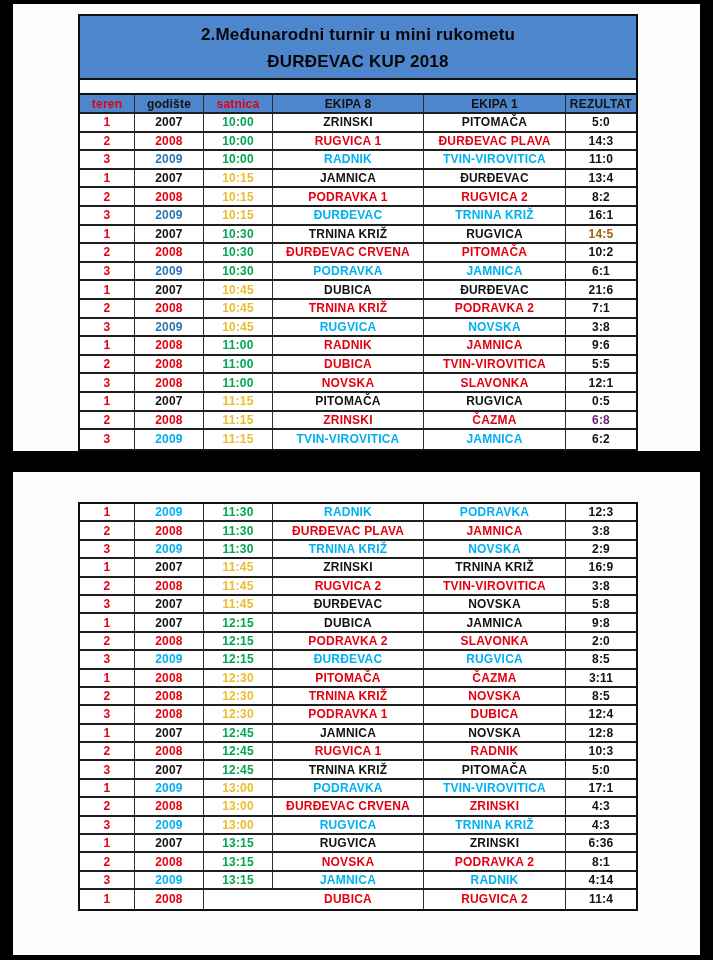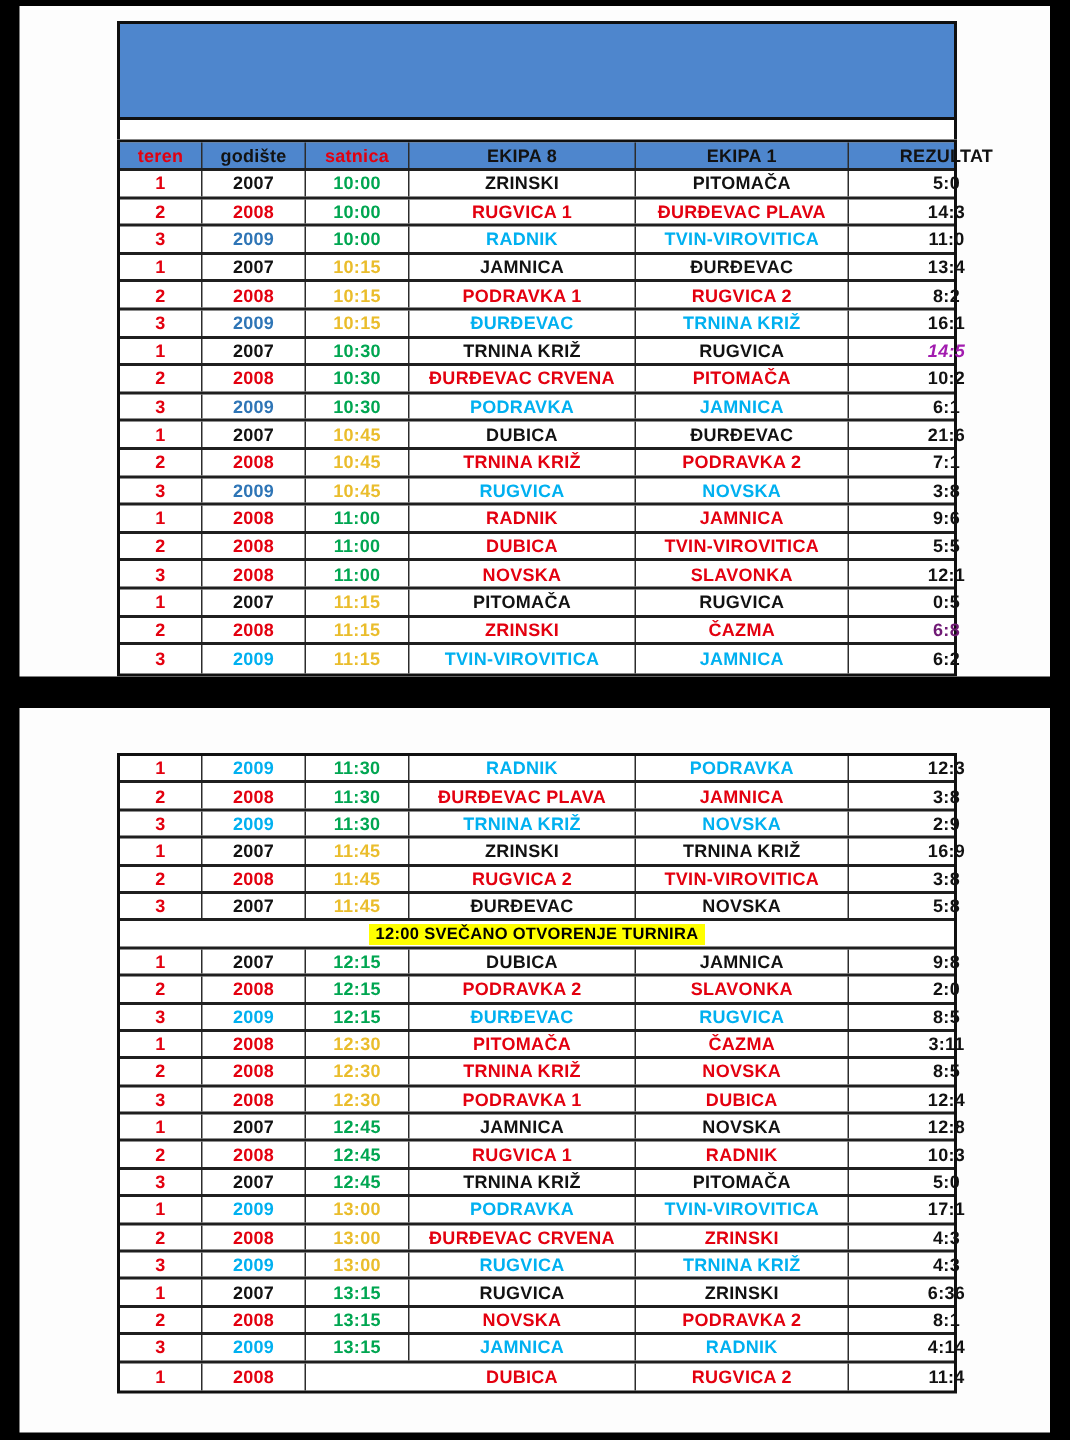--- a/index.html
+++ b/index.html
@@ -64,21 +64,21 @@
     letter-spacing: 0.2px;
     white-space: nowrap;
     overflow: hidden;
   }
   .cell:last-child { border-right: none; }
   .c0 { width: 55px; }
   .c1 { width: 69px; }
   .c2 { width: 69px; }
   .c3 { width: 151px; }
   .c4 { width: 142px; }
-  .c5 { width: 70px; margin-left: 30px; }
+  .c5 { width: 70px; }
 
   .notice-row {
     justify-content: center;
     align-items: center;
     background: #ffffff;
   }
   .hl {
     background: var(--notice-yellow, #ffff00);
     color: #000000;
     font-weight: bold;
@@ -87,20 +87,22 @@
     line-height: 14px;
     letter-spacing: 0.2px;
   }
 </style>
 </head>
 <body style="background: rgb(0, 0, 0);">
 
 <div class="panel" id="panel1" style="background: rgb(253, 253, 253);">
   <div class="sheet" id="sheet1">
     <div class="titlebox">
+      <div>2.Međunarodni turnir u mini rukometu</div>
+      <div>ĐURĐEVAC KUP 2018</div>
     </div>
     <div class="gap-row"></div>
     <div class="grid">
       <div class="trow hrow" id="header-row">
           <div class="cell c0" style="color: rgb(227, 0, 15);">teren</div>
           <div class="cell c1" style="color: rgb(18, 18, 18);">godište</div>
           <div class="cell c2" style="color: rgb(227, 0, 15);">satnica</div>
           <div class="cell c3" style="color: rgb(18, 18, 18);">EKIPA 8</div>
           <div class="cell c4" style="color: rgb(18, 18, 18);">EKIPA 1</div>
           <div class="cell c5" style="color: rgb(18, 18, 18);">REZULTAT</div>
@@ -153,21 +155,21 @@
             <div class="cell c3" style="color: rgb(0, 176, 240);">ĐURĐEVAC</div>
             <div class="cell c4" style="color: rgb(0, 176, 240);">TRNINA KRIŽ</div>
             <div class="cell c5" style="color: rgb(18, 18, 18);">16:1</div>
           </div>
           <div class="trow">
             <div class="cell c0" style="color: rgb(227, 0, 15);">1</div>
             <div class="cell c1" style="color: rgb(18, 18, 18);">2007</div>
             <div class="cell c2" style="color: rgb(0, 166, 81);">10:30</div>
             <div class="cell c3" style="color: rgb(18, 18, 18);">TRNINA KRIŽ</div>
             <div class="cell c4" style="color: rgb(18, 18, 18);">RUGVICA</div>
-            <div class="cell c5" style="color: #a21caf; font-style: italic;">14:5</div>
+            <div class="cell c5" style="color: #a16207;">14:5</div>
           </div>
           <div class="trow">
             <div class="cell c0" style="color: rgb(227, 0, 15);">2</div>
             <div class="cell c1" style="color: rgb(227, 0, 15);">2008</div>
             <div class="cell c2" style="color: rgb(0, 166, 81);">10:30</div>
             <div class="cell c3" style="color: rgb(227, 0, 15);">ĐURĐEVAC CRVENA</div>
             <div class="cell c4" style="color: rgb(227, 0, 15);">PITOMAČA</div>
             <div class="cell c5" style="color: rgb(18, 18, 18);">10:2</div>
           </div>
           <div class="trow">
@@ -300,23 +302,20 @@
             <div class="cell c5" style="color: rgb(18, 18, 18);">3:8</div>
           </div>
           <div class="trow">
             <div class="cell c0" style="color: rgb(227, 0, 15);">3</div>
             <div class="cell c1" style="color: rgb(18, 18, 18);">2007</div>
             <div class="cell c2" style="color: rgb(234, 189, 44);">11:45</div>
             <div class="cell c3" style="color: rgb(18, 18, 18);">ĐURĐEVAC</div>
             <div class="cell c4" style="color: rgb(18, 18, 18);">NOVSKA</div>
             <div class="cell c5" style="color: rgb(18, 18, 18);">5:8</div>
           </div>
-          <div class="trow notice-row">
-            <span class="hl">12:00  SVEČANO OTVORENJE TURNIRA</span>
-          </div>
           <div class="trow">
             <div class="cell c0" style="color: rgb(227, 0, 15);">1</div>
             <div class="cell c1" style="color: rgb(18, 18, 18);">2007</div>
             <div class="cell c2" style="color: rgb(0, 166, 81);">12:15</div>
             <div class="cell c3" style="color: rgb(18, 18, 18);">DUBICA</div>
             <div class="cell c4" style="color: rgb(18, 18, 18);">JAMNICA</div>
             <div class="cell c5" style="color: rgb(18, 18, 18);">9:8</div>
           </div>
           <div class="trow">
             <div class="cell c0" style="color: rgb(227, 0, 15);">2</div>

